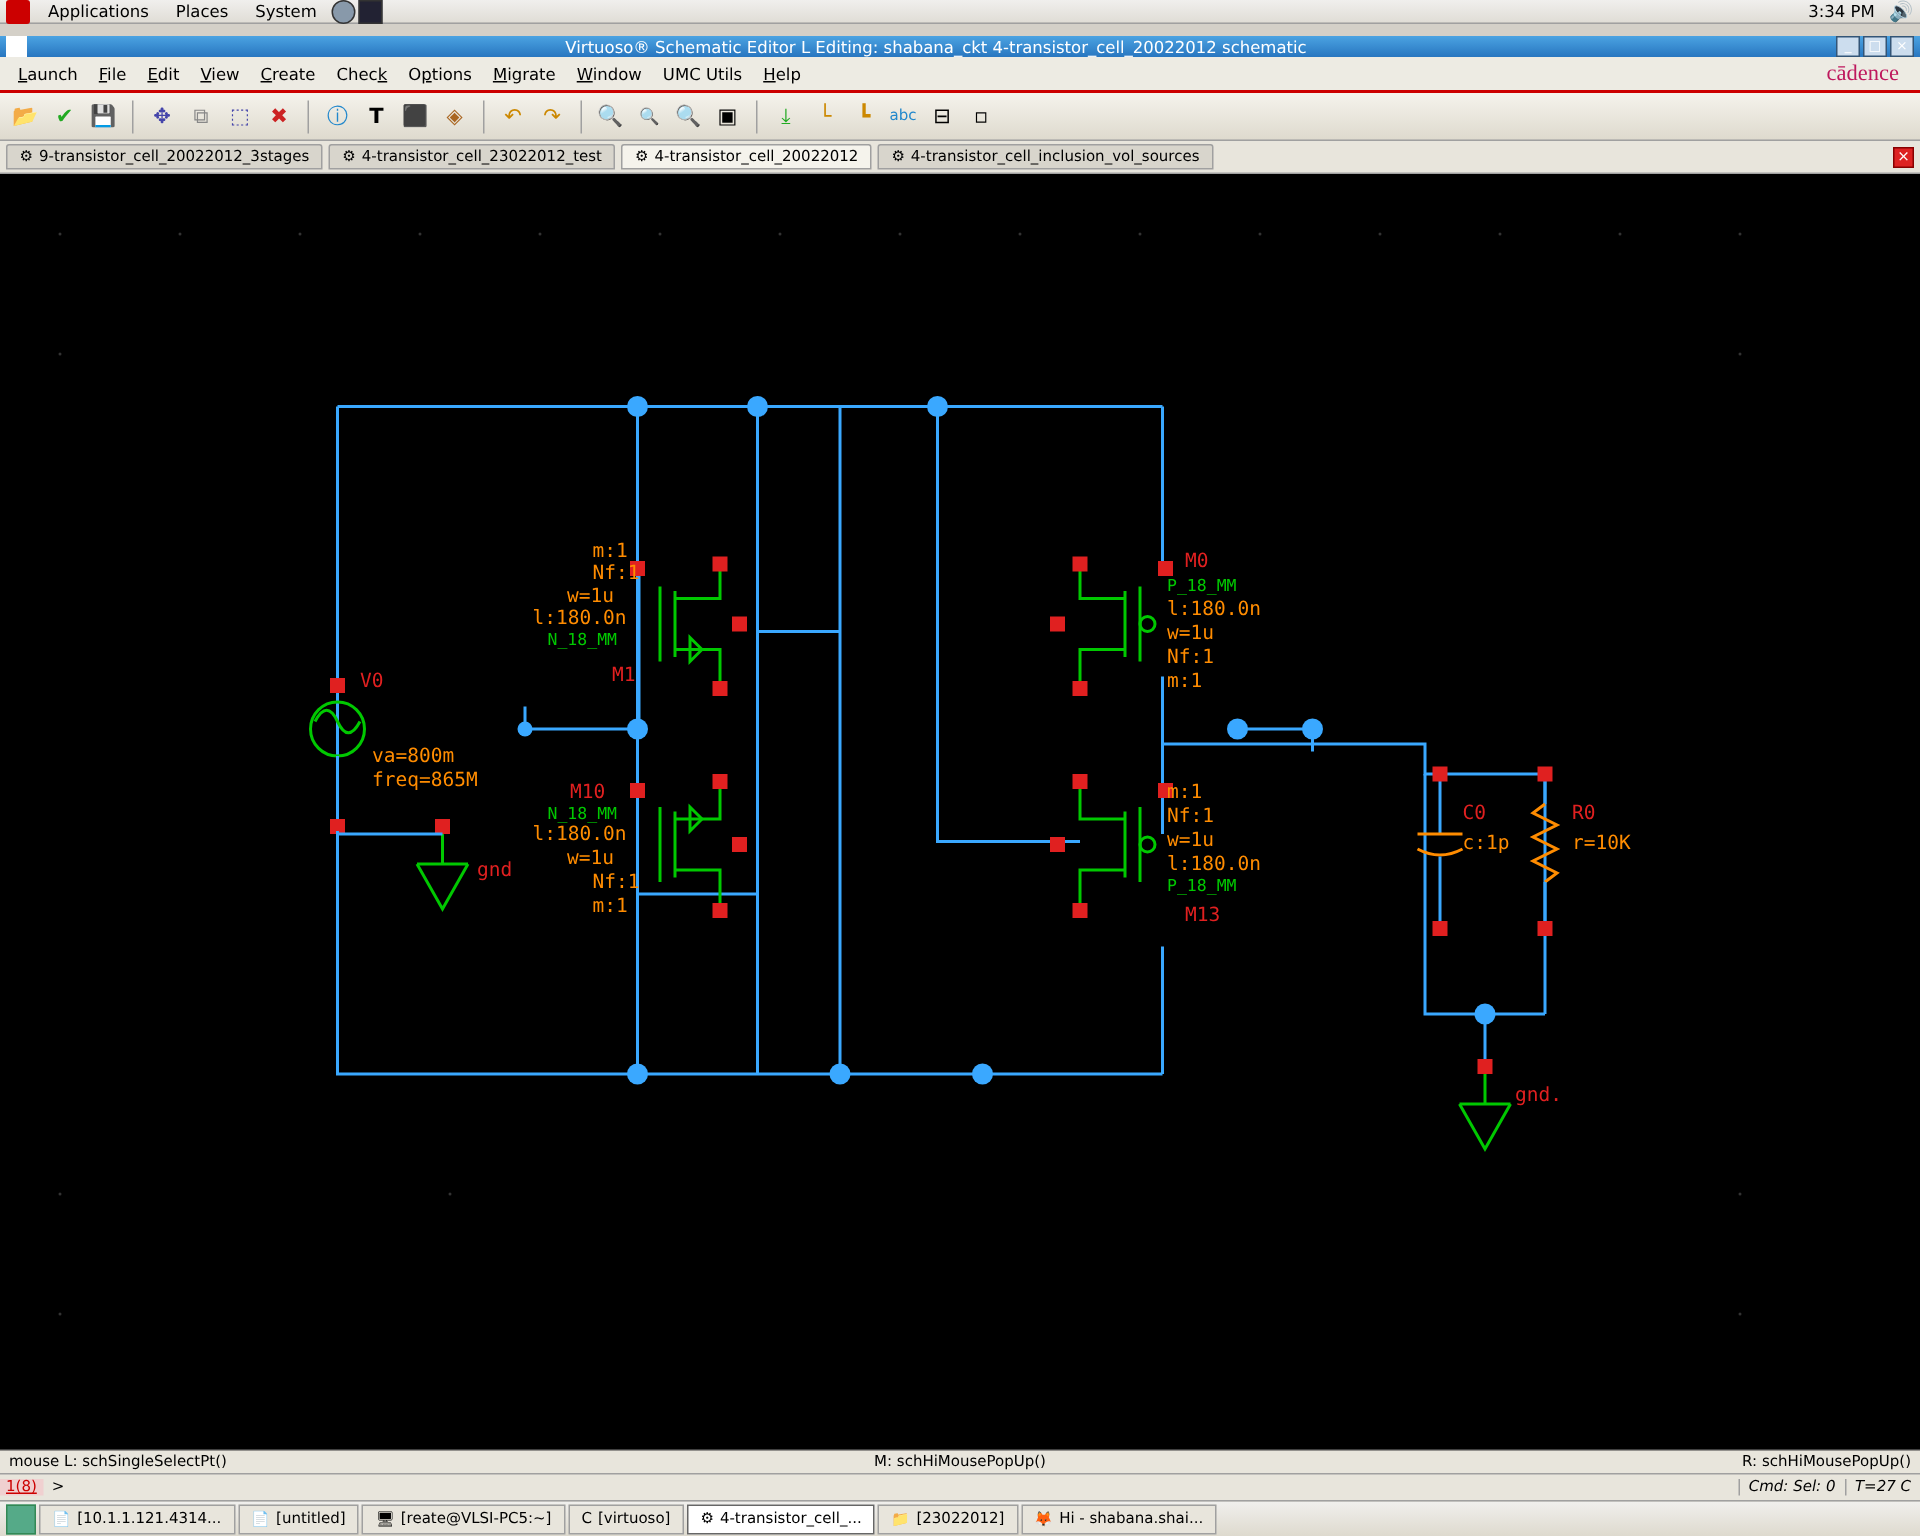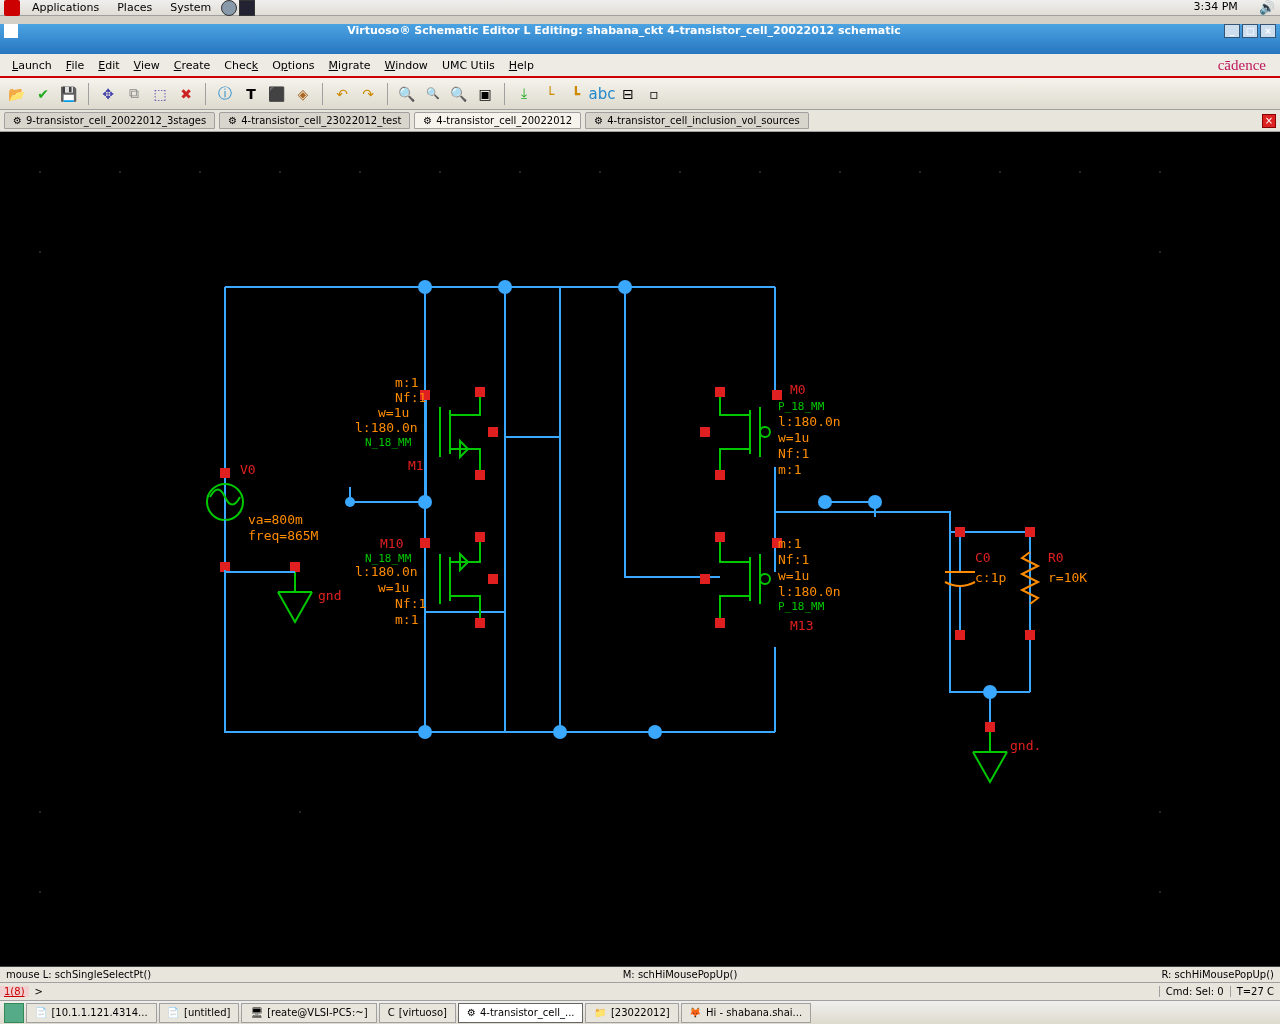--- a/index.html
+++ b/index.html
@@ -1,47 +1,47 @@
 <!DOCTYPE html>
 <html><head>
 <meta charset="utf-8">
 <style>
 * { margin:0; padding:0; box-sizing:border-box; }
 body { font-family:"DejaVu Sans",sans-serif; font-size:11px; background:#d4d0c8; width:1280px; height:1024px; overflow:hidden; }
 .gnome-panel { height:16px; background:linear-gradient(#f0efed,#e0ddd6); border-bottom:1px solid #a0a0a0; display:flex; align-items:center; padding:0 4px; }
 .gnome-panel .left { display:flex; gap:2px; align-items:center; }
-.gnome-panel .right { margin-left:auto; display:flex; gap:22px; align-items:flex-start; }
+.gnome-panel .right { margin-left:auto; display:flex; gap:10px; align-items:center; }
 .menu-item { padding:2px 8px; cursor:pointer; }
 .redhat-icon { width:16px; height:16px; background:#c00; border-radius:2px; margin-right:2px; }
 .panel-icon { width:16px; height:16px; background:#666; border:1px solid #333; }
 .window { position:absolute; top:24px; left:0; right:0; bottom:24px; display:flex; flex-direction:column; }
-.titlebar { height:30px; background:linear-gradient(#4ba3e2,#2876c0); color:#fff; display:flex; align-items:flex-start; padding:0 4px; font-weight:bold; }
+.titlebar { height:14px; background:linear-gradient(#4ba3e2,#2876c0); color:#fff; display:flex; align-items:flex-end; padding:0 4px; font-weight:normal; }
 .titlebar-icon { width:14px; height:14px; background:#fff; margin-right:6px; }
 .title-text { flex:1; text-align:center; }
 .win-btns { display:flex; gap:2px; }
 .win-btn { width:16px; height:14px; background:#cde; border:1px solid #357; display:flex; align-items:center; justify-content:center; font-size:9px; cursor:pointer; }
 .menubar { height:24px; background:#edebe3; border-bottom:2px solid #c00; display:flex; align-items:center; padding:0 6px; gap:2px; }
 .menubar-item { padding:3px 6px; cursor:pointer; }
 .menubar-item u { text-decoration:underline; }
 .brand { margin-left:auto; font-family:serif; font-size:15px; color:#be185d; padding-right:8px; }
 .toolbar { height:32px; background:linear-gradient(#f5f3ec,#dedace); border-bottom:1px solid #a0a0a0; display:flex; align-items:center; padding:0 6px; gap:4px; }
 .tool-btn { width:22px; height:22px; display:flex; align-items:center; justify-content:center; border:1px solid transparent; cursor:pointer; font-size:14px; }
 .sep { width:1px; height:22px; background:#a0a0a0; margin:0 4px; }
 .tabstrip { height:22px; background:#e8e5dc; border-bottom:1px solid #a0a0a0; display:flex; align-items:center; gap:4px; padding:0 4px; }
 .doc-tab { display:flex; align-items:center; gap:4px; padding:2px 8px; background:#d8d5cc; border:1px solid #a0a0a0; border-radius:2px 2px 0 0; cursor:pointer; font-size:10px; }
 .doc-tab.active { background:#f5f3ec; }
 .close-tab { margin-left:auto; width:14px; height:14px; background:#d22; color:#fff; display:flex; align-items:center; justify-content:center; font-size:10px; cursor:pointer; border:1px solid #800; }
 .canvas { flex:1; background:#000; position:relative; overflow:hidden; }
 .status { height:16px; background:#e8e5dc; border-top:1px solid #404040; display:flex; align-items:center; padding:0 6px; font-size:10px; }
-.status .mid { position:absolute; left:50%; transform:translateX(-50%);margin-left:40px; }
+.status .mid { position:absolute; left:50%; transform:translateX(-50%); }
 .status .r { margin-left:auto; }
 .cmd { height:18px; background:#e8e5dc; border-top:1px solid #a0a0a0; display:flex; align-items:center; font-size:10px; }
 .cmd-label { background:#f0d0d0; color:#c00; padding:0 4px;text-decoration:underline; }
 .prompt { padding:0 6px; }
-.cmd-r { margin-left:auto; display:flex; }
+.cmd-r { margin-left:auto; display:flex;font-style:italic; }
 .cmd-box { border-left:1px solid #a0a0a0; padding:0 6px; }
 .taskbar { position:absolute; bottom:0; left:0; right:0; height:24px; background:linear-gradient(#f0efed,#dedace); border-top:1px solid #a0a0a0; display:flex; align-items:center; padding:0 4px; gap:2px; }
 .task-btn { height:20px; padding:0 8px; background:#e8e5dc; border:1px solid #a0a0a0; font-size:10px; display:flex; align-items:center; gap:4px; cursor:pointer; max-width:154px; overflow:hidden; white-space:nowrap; }
 .task-btn.active { background:#fff; border:1px solid #666; }
 .show-dt { width:20px; height:20px; background:#5a8; border:1px solid #385; cursor:pointer; }
 svg { position:absolute; top:0; left:0; }
 .wire { stroke:#3aa8ff; stroke-width:2; fill:none; }
 .node { fill:#3aa8ff; }
 .pin { fill:#e02020; }
 .gnd { stroke:#00c800; stroke-width:2; fill:none; }
@@ -118,21 +118,21 @@
     <div class="tool-btn" style="color:#c80;">↷</div>
     <div class="sep"></div>
     <div class="tool-btn">🔍</div>
     <div class="tool-btn" style="font-size:11px;">🔍</div>
     <div class="tool-btn">🔍</div>
     <div class="tool-btn">▣</div>
     <div class="sep"></div>
     <div class="tool-btn" style="color:#2a2;">⤓</div>
     <div class="tool-btn" style="color:#c80;">└</div>
     <div class="tool-btn" style="color:#c80;">┗</div>
-    <div class="tool-btn" style="color:#28c;font-size:15px;">abc</div>
+    <div class="tool-btn" style="color:#28c;font-size:10px;">abc</div>
     <div class="tool-btn">⊟</div>
     <div class="tool-btn">▫</div>
   </div>
 
   <div class="tabstrip">
     <div class="doc-tab">⚙ <span>9-transistor_cell_20022012_3stages</span></div>
     <div class="doc-tab">⚙ <span>4-transistor_cell_23022012_test</span></div>
     <div class="doc-tab active">⚙ <span>4-transistor_cell_20022012</span></div>
     <div class="doc-tab">⚙ <span>4-transistor_cell_inclusion_vol_sources</span></div>
     <div class="close-tab">×</div>

